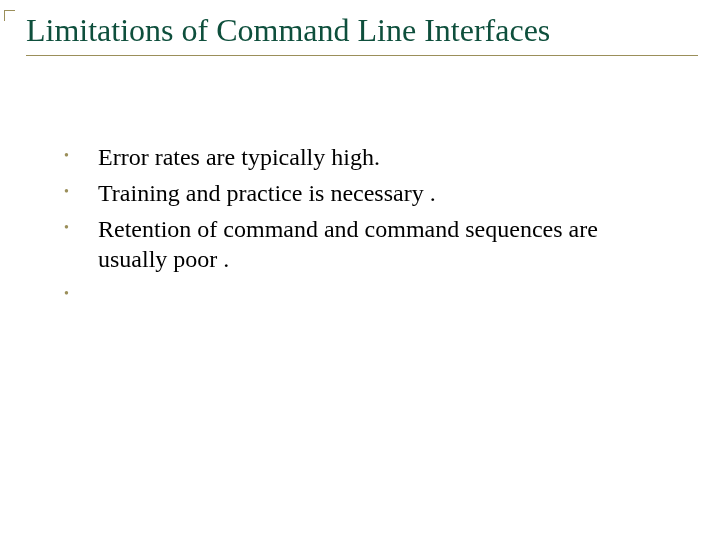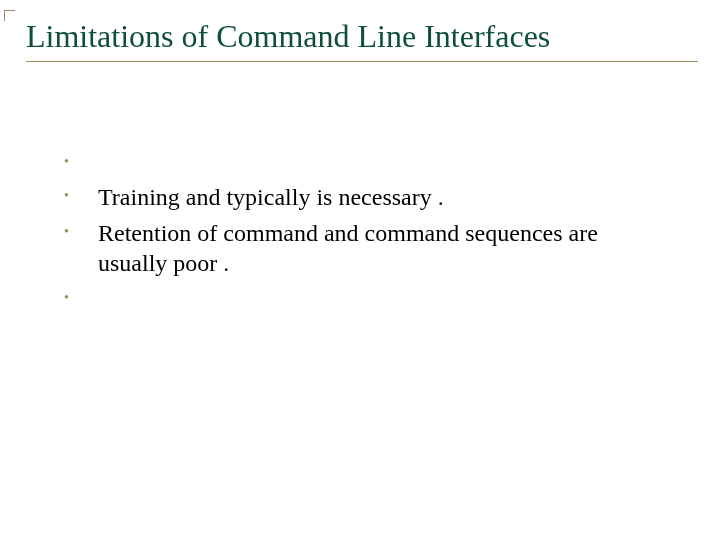--- a/index.html
+++ b/index.html
@@ -9,21 +9,21 @@
     height: 540px;
     background: #ffffff;
     font-family: "Times New Roman", Times, serif;
     color: #000000;
     overflow: hidden;
   }
   .slide {
     box-sizing: border-box;
     width: 720px;
     height: 540px;
-    padding: 12px 22px 22px 22px;
+    padding: 6px 22px 22px 22px;
     position: relative;
   }
   .title-wrap {
     margin-left: 4px;
   }
   .title {
     font-size: 32px;
     color: #0e4f3c; 
     line-height: 1.15;
     padding-bottom: 6px;
@@ -74,25 +74,26 @@
   <div class="title-notch"></div>
 
   <div class="title-wrap">
     <span class="title">Limitations of Command Line Interfaces</span>
   </div>
 
   <div class="body">
 
     <div class="row">
       <span class="bullet">•</span>
+      <span class="item-text">Error rates are typically high.</span>
     </div>
 
     <div class="row">
       <span class="bullet">•</span>
-      <span class="item-text">Training and typically is necessary .</span>
+      <span class="item-text">Training and practice is necessary .</span>
     </div>
 
     <div class="row">
       <span class="bullet">•</span>
       <span class="item-text">Retention of command and command sequences are usually poor .</span>
     </div>
 
     <div class="row">
       <span class="bullet">•</span>
     </div>

